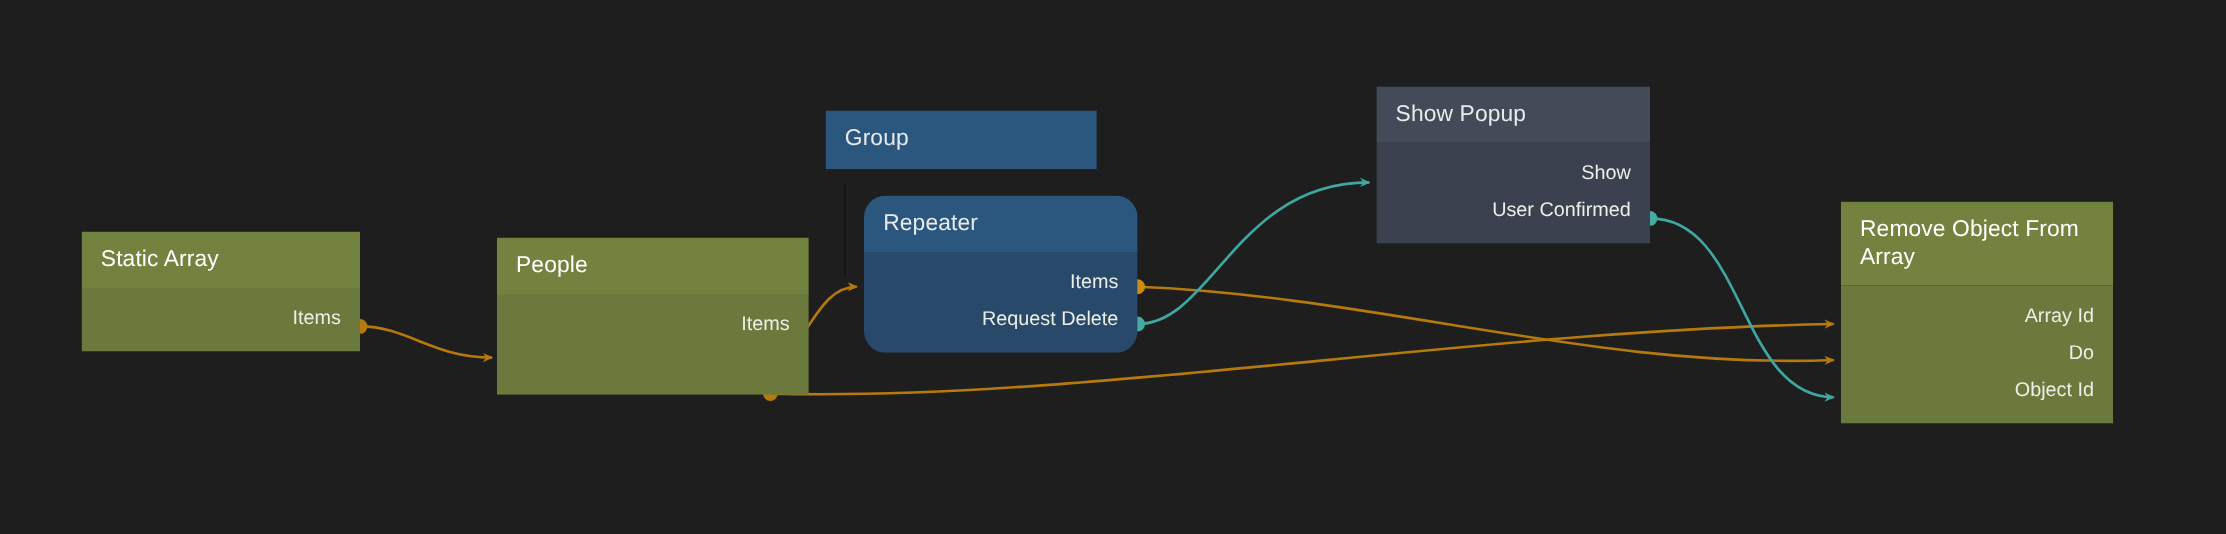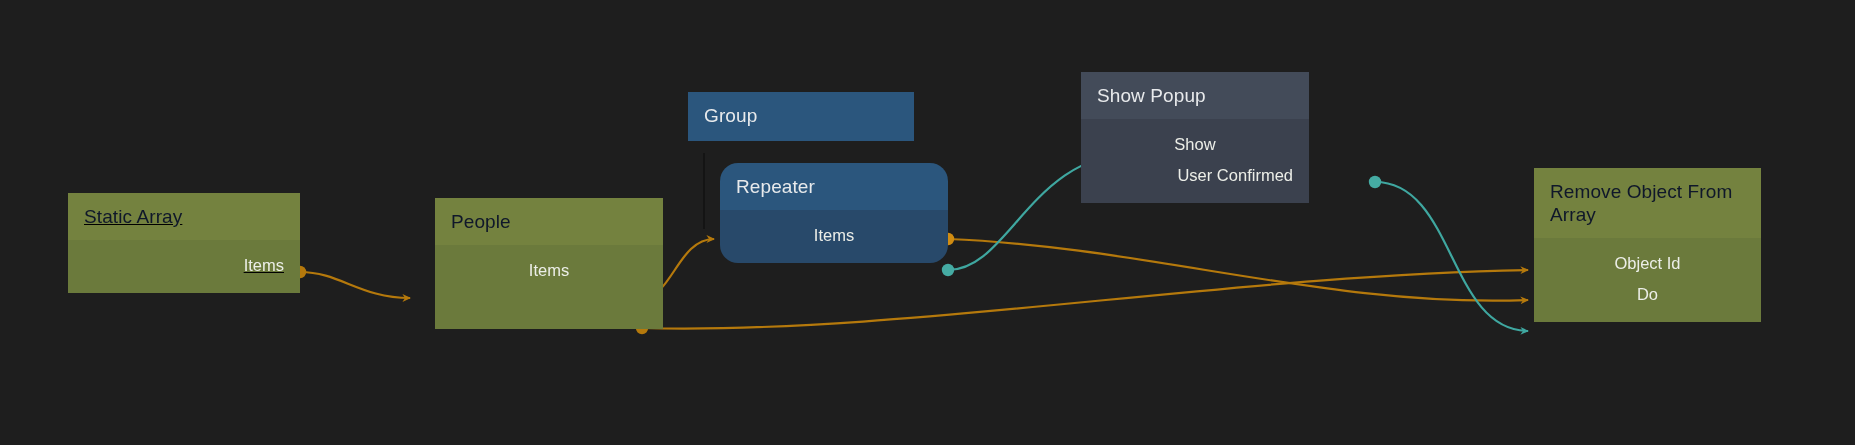--- a/index.html
+++ b/index.html
@@ -33,21 +33,21 @@
     position: absolute;
     box-sizing: border-box;
     overflow: hidden;
     user-select: none;
   }
   .node-header {
     padding: 12px 16px 12px 16px;
     box-sizing: border-box;
   }
   .node-title {
-    color: #0f172a;
+    color: #ffffff;
     font-size: 19px;
     line-height: 23px;
     font-weight: normal;
     letter-spacing: 0.1px;
   }
   .node-subtitle {
     color: #bfc6b0;
     font-size: 17px;
     line-height: 21px;
     opacity: .82;
@@ -58,42 +58,42 @@
   }
   .port-row {
     position: relative;
     height: 31px;
     display: flex;
     align-items: center;
     box-sizing: border-box;
     padding: 0 16px;
   }
   .port-row.out { justify-content: flex-end; }
-  .port-row.in  { justify-content: center; }
+  .port-row.in  { justify-content: flex-end; }
   .port-label {
     color: #eceee8;
     font-size: 16.5px;
     line-height: 19px;
     white-space: nowrap;
   }
   
   .green .node-header { background: #74823f; }
   .green .node-body   { background: #6b7a3c; }
   .blue  .node-header { background: #2b567d; }
   .blue  .node-body   { background: #28496a; }
   .slate .node-header { background: #434b59; }
   .slate .node-body   { background: #3b414e; }
   .blue .node-title, .slate .node-title { color: #e8eaec; }
 
   
-  #node-static-array { left: 68px;  top: 193px; width: 232px; text-decoration: underline; }
-  #node-people       { left: 435px; top: 198px; width: 228px; }
+  #node-static-array { left: 68px;  top: 193px; width: 232px; }
+  #node-people       { left: 414px; top: 198px; width: 260px; }
   #node-group        { left: 688px; top: 92px;  width: 226px; }
   #node-repeater     { left: 720px; top: 163px; width: 228px; border-radius: 18px; }
-  #node-show-popup   { left: 1081px;top: 72px;  width: 228px; }
+  #node-show-popup   { left: 1147px;top: 72px;  width: 228px; }
   #node-remove       { left: 1534px;top: 168px; width: 227px; }
 
   #node-group .node-header { padding-bottom: 14px; }
   #node-remove .node-header { padding-right: 12px; }
 
   .group-stub {
     position: absolute;
     left: 703px;
     top: 153px;
     width: 2px;
@@ -172,20 +172,23 @@
   </div>
 
   <div class="node blue" id="node-repeater">
     <div class="node-header">
       <div class="node-title">Repeater</div>
     </div>
     <div class="node-body">
       <div class="port-row in">
         <span class="port-label">Items</span>
       </div>
+      <div class="port-row out">
+        <span class="port-label">Request Delete</span>
+      </div>
     </div>
   </div>
 
   <div class="node slate" id="node-show-popup">
     <div class="node-header">
       <div class="node-title">Show Popup</div>
     </div>
     <div class="node-body">
       <div class="port-row in">
         <span class="port-label">Show</span>
@@ -195,21 +198,24 @@
       </div>
     </div>
   </div>
 
   <div class="node green" id="node-remove">
     <div class="node-header">
       <div class="node-title">Remove Object From Array</div>
     </div>
     <div class="node-body">
       <div class="port-row in">
+        <span class="port-label">Array Id</span>
+      </div>
+      <div class="port-row in">
+        <span class="port-label">Do</span>
+      </div>
+      <div class="port-row in">
         <span class="port-label">Object Id</span>
       </div>
-      <div class="port-row in">
-        <span class="port-label">Do</span>
-      </div>
     </div>
   </div>
 
 </div>
 
 </body></html>

